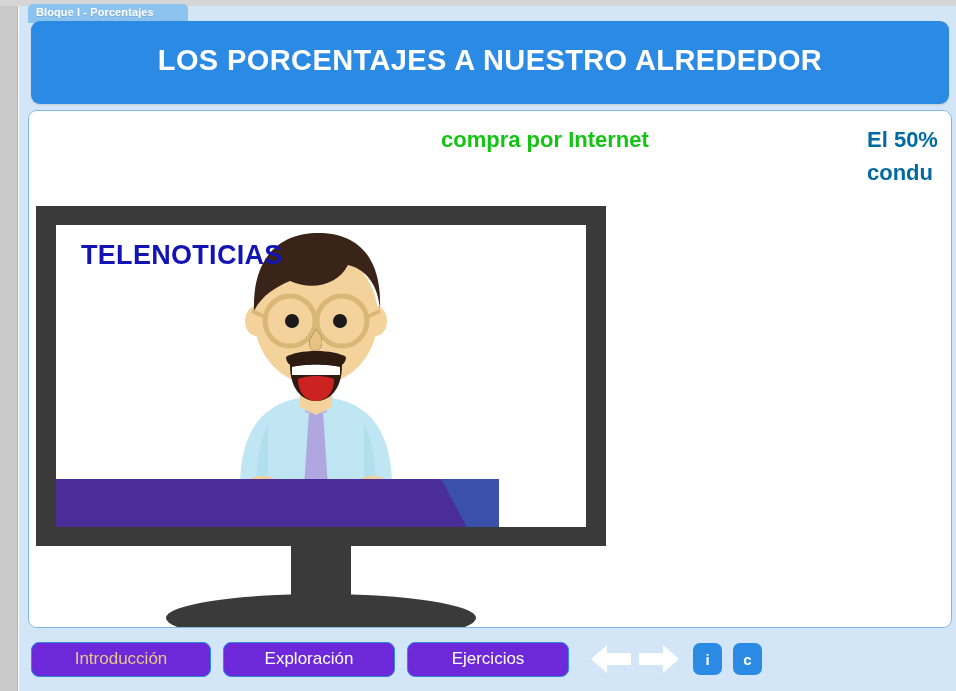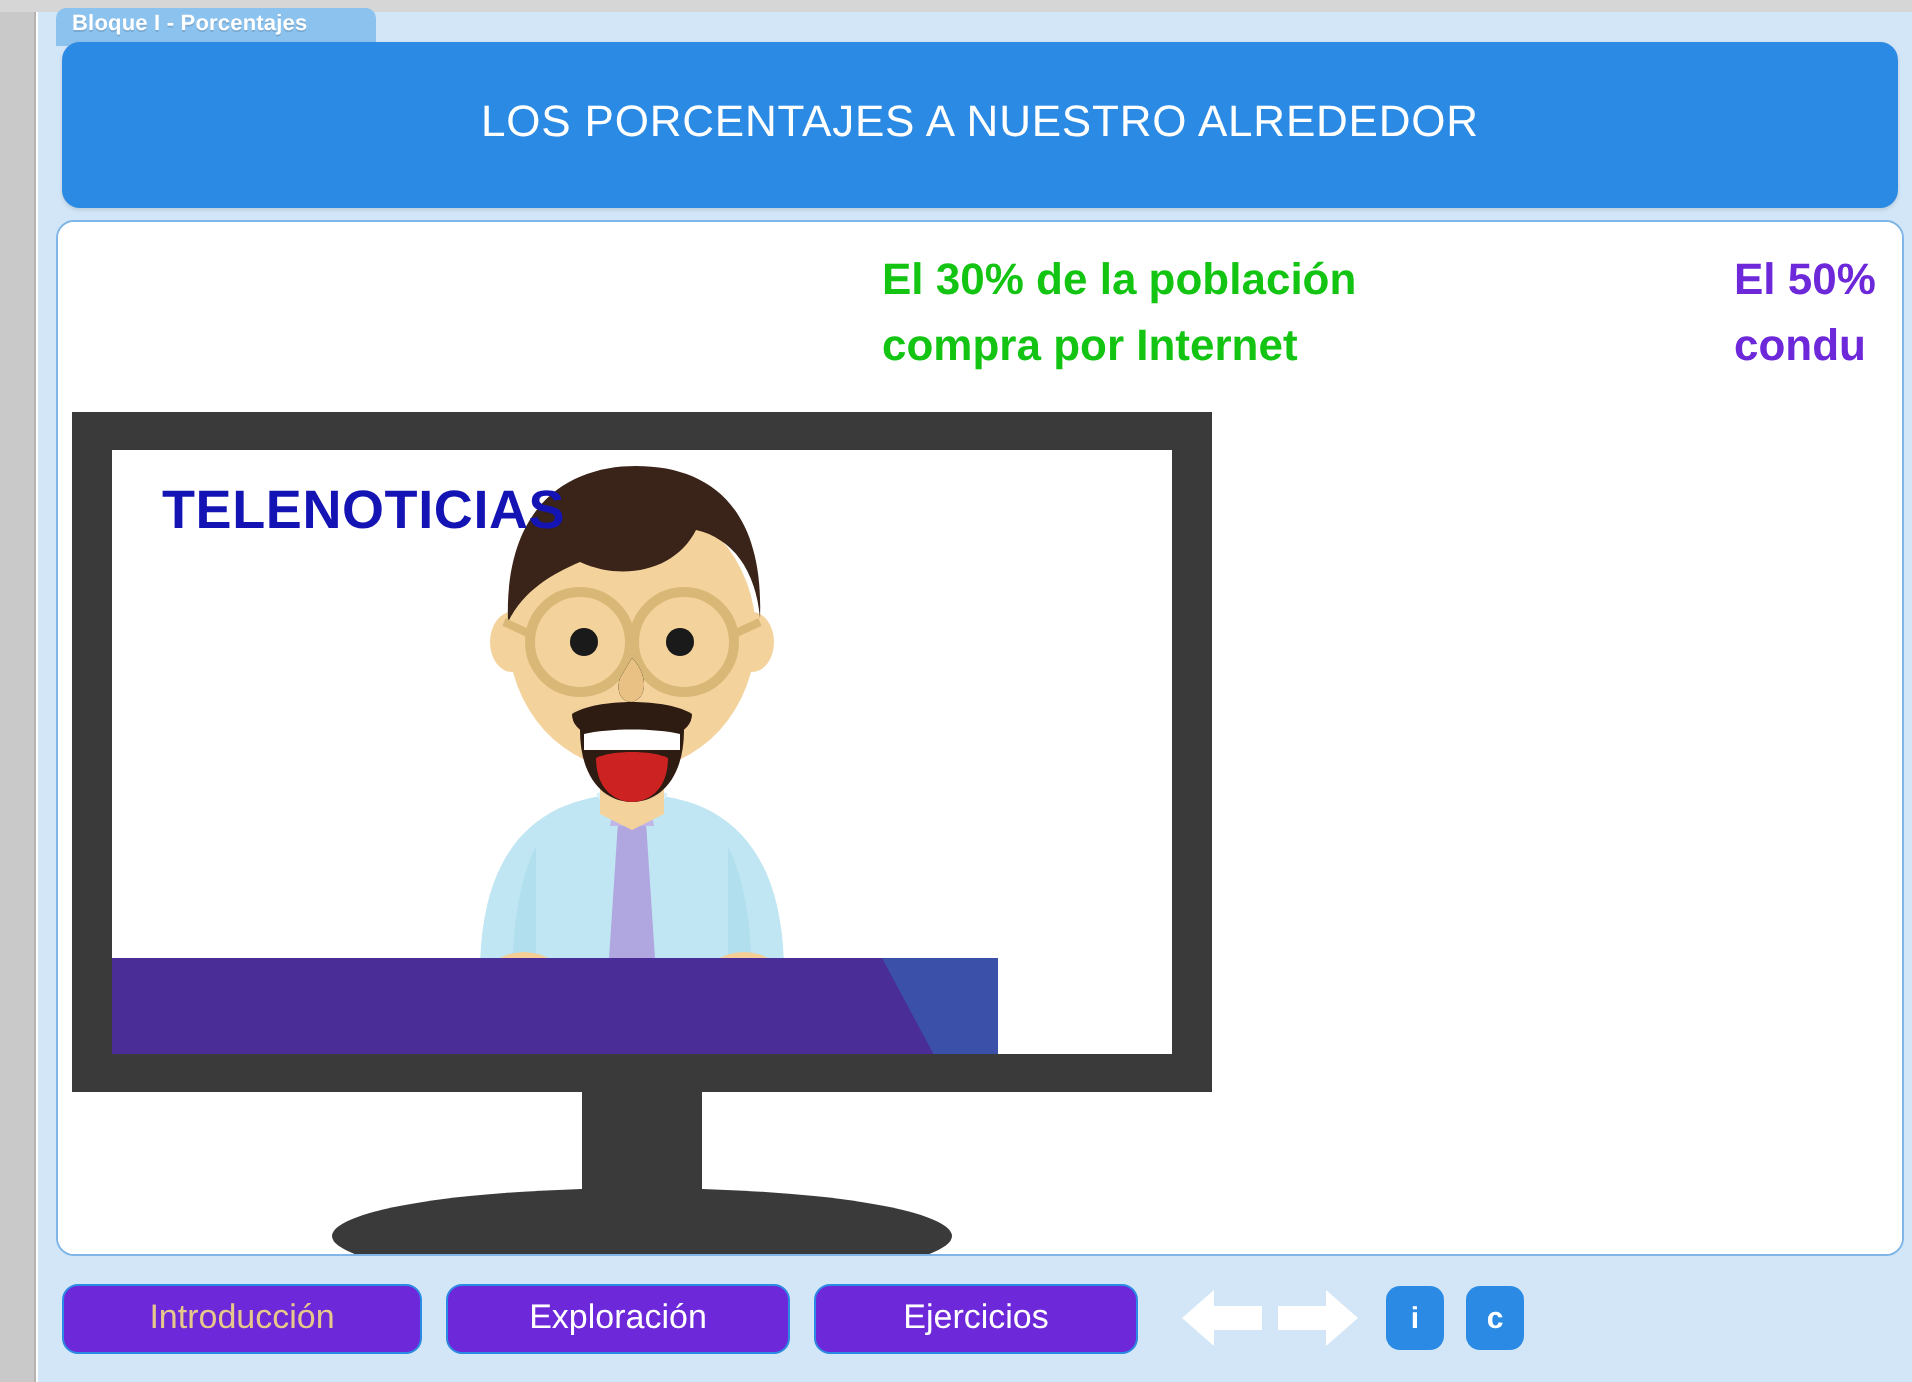--- a/index.html
+++ b/index.html
@@ -73,22 +73,22 @@
     width: 918px; height: 83px;
     background: #2a8ae4;
     border-radius: 9px;
     display: flex;
     align-items: center;
     justify-content: center;
     box-shadow: 0 1px 2px rgba(0,0,0,0.12);
   }
   .title-text {
     color: #ffffff;
-    font-size: 22px;
-    font-weight: normal;
+    font-size: 29px;
+    font-weight: bold;
     letter-spacing: 0.4px;
     text-align: center;
     white-space: nowrap;
     margin-top: -4px;
   }
 
   
   .stage {
     position: absolute;
     left: 28px; top: 110px;
@@ -119,21 +119,21 @@
     white-space: nowrap;
   }
   .callout-green {
     left: 412px;
     top: 12px;
     color: #13c413;
   }
   .callout-pink {
     left: 838px;
     top: 12px;
-    color: #6d28d9;
+    color: #0369a1;
   }
 
   
   .tv {
     position: absolute;
     left: 7px;
     top: 95px;
   }
   .tv-frame {
     position: absolute;
@@ -282,21 +282,20 @@
   </div>
 
   <div class="title-banner">
     <span class="title-text">LOS PORCENTAJES A NUESTRO ALREDEDOR</span>
   </div>
 
   <div class="stage">
     <div class="swoosh"></div>
 
     <div class="callout callout-green">
-      <div>El 30% de la población</div>
       <div>compra por Internet</div>
     </div>
 
     <div class="callout callout-pink">
       <div>El 50%</div>
       <div>condu</div>
     </div>
 
     <div class="tv">
       <div class="tv-frame"></div>

